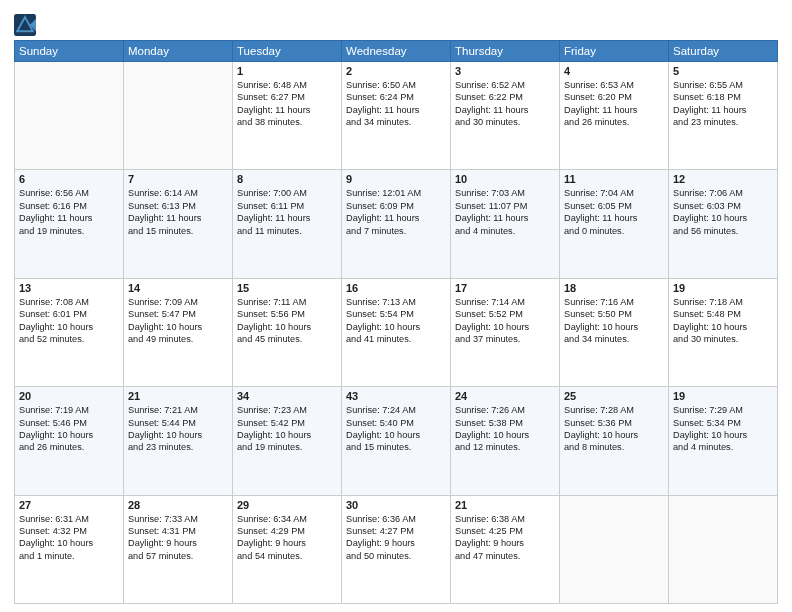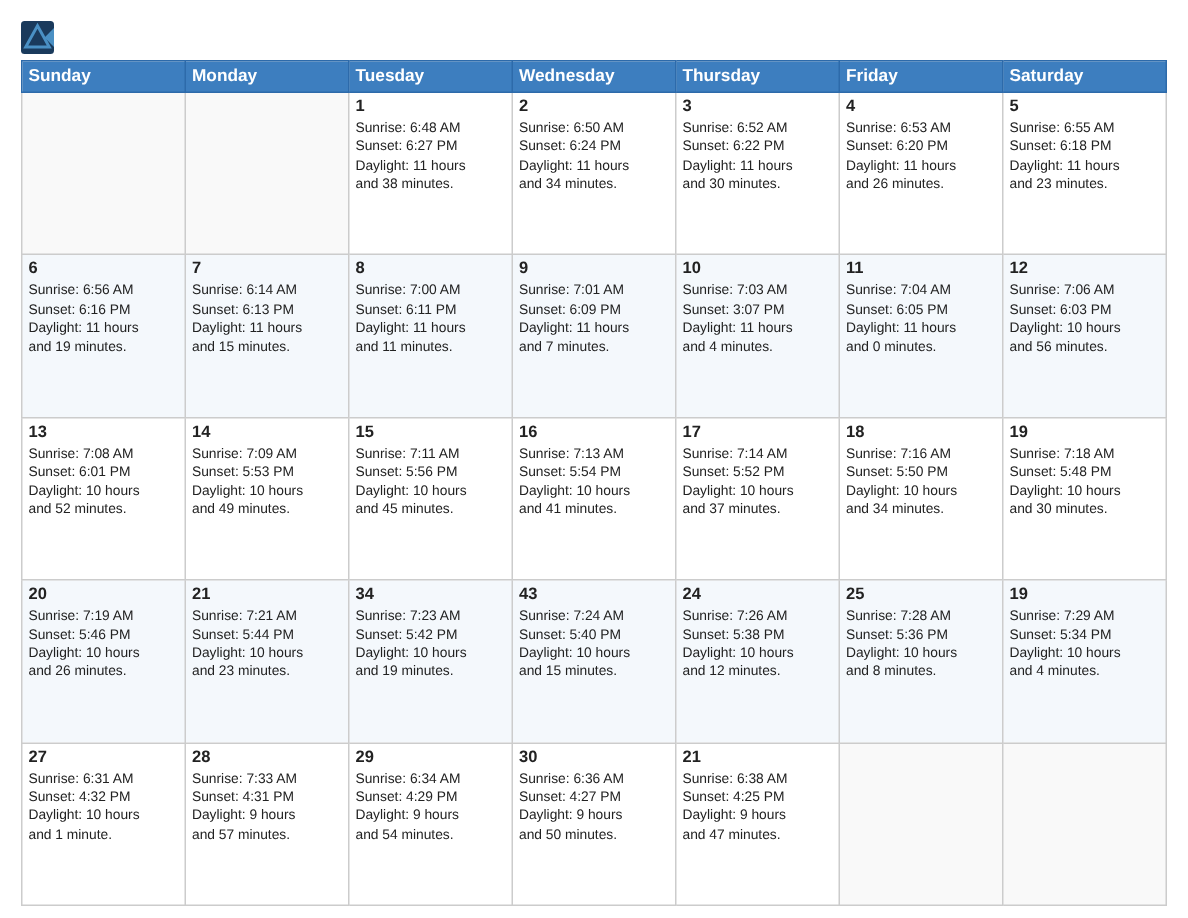--- a/index.html
+++ b/index.html
@@ -59,21 +59,21 @@
     .calendar {
       flex: 1;
       border-collapse: collapse;
       width: 100%;
       table-layout: fixed;
     }
     .calendar th {
       background-color: #3d7ebf;
       color: #fff;
       font-size: 11.5px;
-      font-weight: bold;
+      font-weight: normal;
       padding: 4px 4px;
       text-align: left;
       border: 1px solid #2d6aaa;
     }
     .calendar td {
       border: 1px solid #ccc;
       vertical-align: top;
       padding: 3px 4px;
       font-size: 9.5px;
       color: #222;
@@ -188,29 +188,29 @@
           </td>
           <td>
             <span class="day-num">8</span>
             <span class="cell-line">Sunrise: 7:00 AM</span>
             <span class="cell-line">Sunset: 6:11 PM</span>
             <span class="cell-line">Daylight: 11 hours</span>
             <span class="cell-line">and 11 minutes.</span>
           </td>
           <td>
             <span class="day-num">9</span>
-            <span class="cell-line">Sunrise: 7:01 AM</span>
+            <span class="cell-line">Sunrise: 12:01 AM</span>
             <span class="cell-line">Sunset: 6:09 PM</span>
             <span class="cell-line">Daylight: 11 hours</span>
             <span class="cell-line">and 7 minutes.</span>
           </td>
           <td>
             <span class="day-num">10</span>
             <span class="cell-line">Sunrise: 7:03 AM</span>
-            <span class="cell-line">Sunset: 3:07 PM</span>
+            <span class="cell-line">Sunset: 11:07 PM</span>
             <span class="cell-line">Daylight: 11 hours</span>
             <span class="cell-line">and 4 minutes.</span>
           </td>
           <td>
             <span class="day-num">11</span>
             <span class="cell-line">Sunrise: 7:04 AM</span>
             <span class="cell-line">Sunset: 6:05 PM</span>
             <span class="cell-line">Daylight: 11 hours</span>
             <span class="cell-line">and 0 minutes.</span>
           </td>
@@ -226,21 +226,21 @@
           <td>
             <span class="day-num">13</span>
             <span class="cell-line">Sunrise: 7:08 AM</span>
             <span class="cell-line">Sunset: 6:01 PM</span>
             <span class="cell-line">Daylight: 10 hours</span>
             <span class="cell-line">and 52 minutes.</span>
           </td>
           <td>
             <span class="day-num">14</span>
             <span class="cell-line">Sunrise: 7:09 AM</span>
-            <span class="cell-line">Sunset: 5:53 PM</span>
+            <span class="cell-line">Sunset: 5:47 PM</span>
             <span class="cell-line">Daylight: 10 hours</span>
             <span class="cell-line">and 49 minutes.</span>
           </td>
           <td>
             <span class="day-num">15</span>
             <span class="cell-line">Sunrise: 7:11 AM</span>
             <span class="cell-line">Sunset: 5:56 PM</span>
             <span class="cell-line">Daylight: 10 hours</span>
             <span class="cell-line">and 45 minutes.</span>
           </td>

